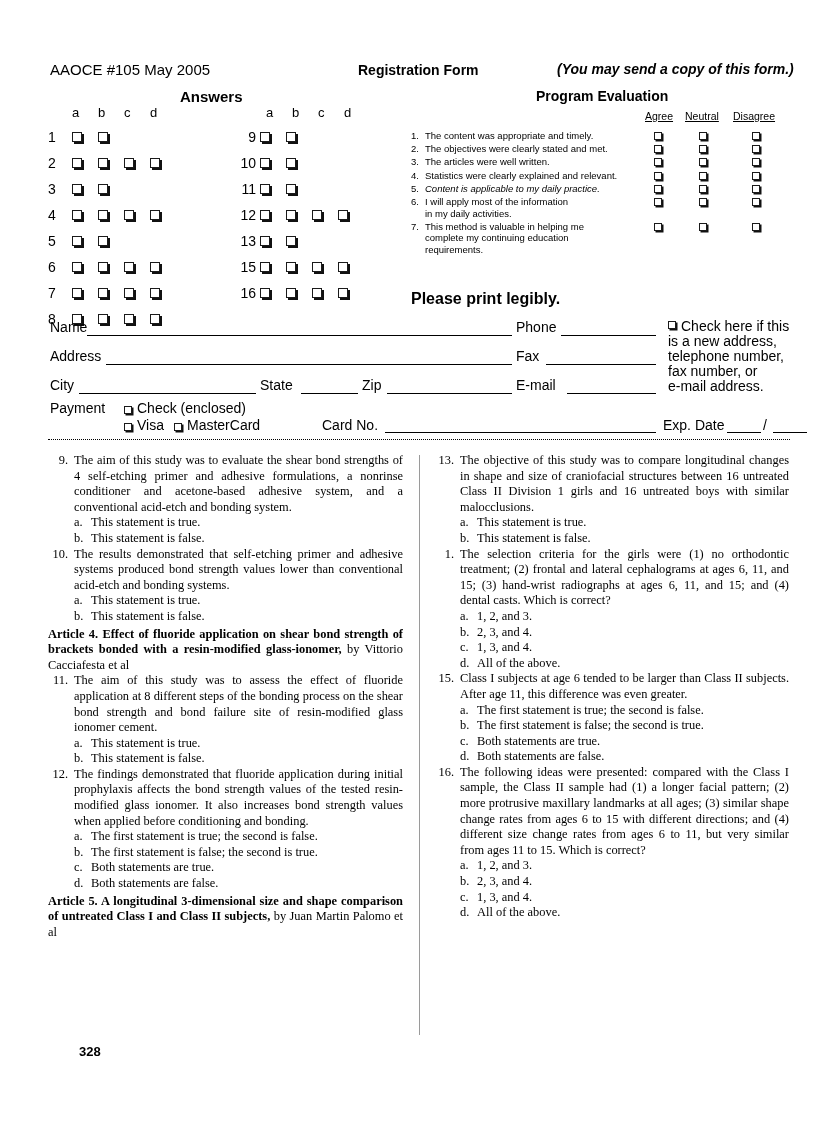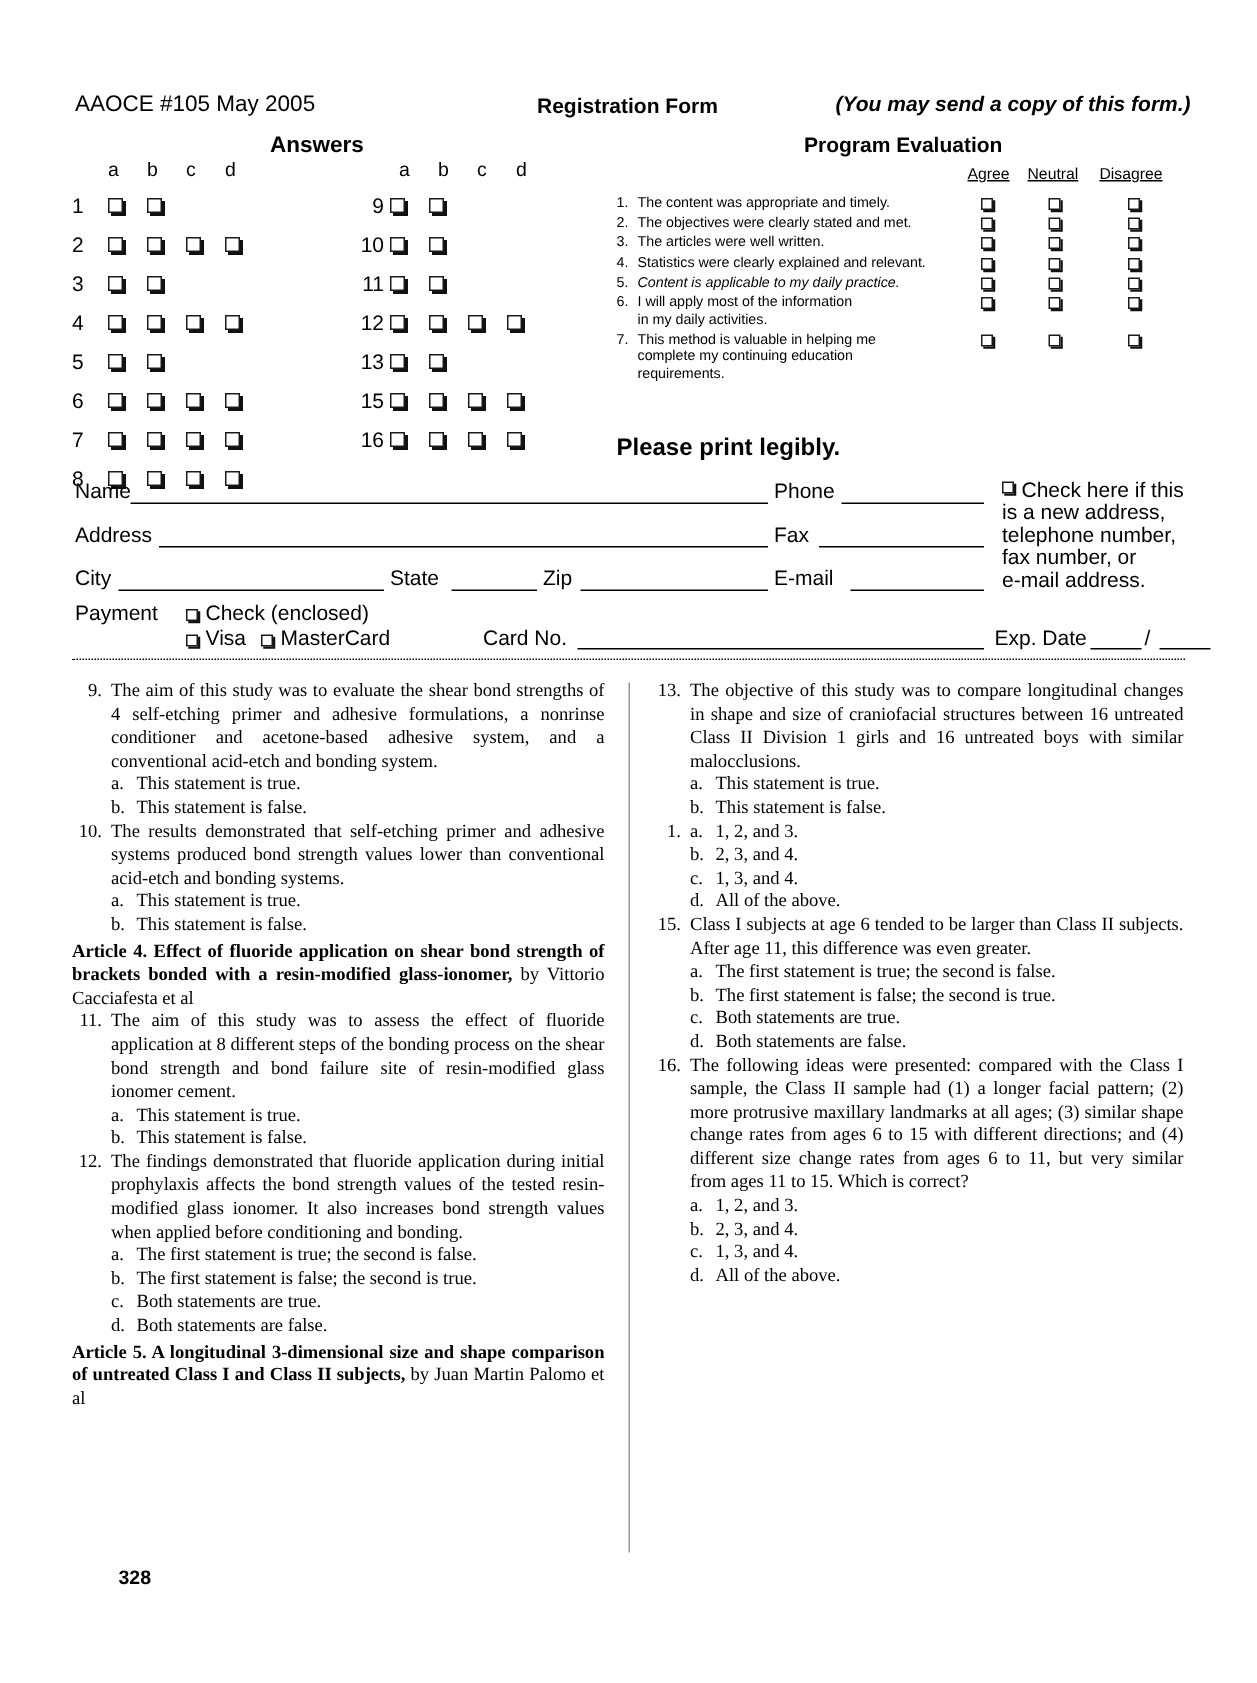--- a/index.html
+++ b/index.html
@@ -420,21 +420,21 @@
           <li class="opt"><span class="oltr">c.</span><span>Both statements are true.</span></li>
           <li class="opt"><span class="oltr">d.</span><span>Both statements are false.</span></li>
         </ul></div>
       <div class="arthead"><span>Article 5. A longitudinal 3-dimensional size and shape comparison of untreated Class I and Class II subjects,</span><span class="byline"> by Juan Martin Palomo et al</span></div>
     </div>
   <div class="qcol" id="qcol-right">
       <div class="q"><span class="qnum">13.</span><span>The objective of this study was to compare longitudinal changes in shape and size of craniofacial structures between 16 untreated Class II Division 1 girls and 16 untreated boys with similar malocclusions.</span><ul class="opts">
           <li class="opt"><span class="oltr">a.</span><span>This statement is true.</span></li>
           <li class="opt"><span class="oltr">b.</span><span>This statement is false.</span></li>
         </ul></div>
-      <div class="q"><span class="qnum">1.</span><ul class="opts">
+      <div class="q"><span class="qnum">1.</span><span>The selection criteria for the girls were (1) no orthodontic treatment; (2) frontal and lateral cephalograms at ages 6, 11, and 15; (3) hand-wrist radiographs at ages 6, 11, and 15; and (4) dental casts. Which is correct?</span><ul class="opts">
           <li class="opt"><span class="oltr">a.</span><span>1, 2, and 3.</span></li>
           <li class="opt"><span class="oltr">b.</span><span>2, 3, and 4.</span></li>
           <li class="opt"><span class="oltr">c.</span><span>1, 3, and 4.</span></li>
           <li class="opt"><span class="oltr">d.</span><span>All of the above.</span></li>
         </ul></div>
       <div class="q"><span class="qnum">15.</span><span>Class I subjects at age 6 tended to be larger than Class II subjects. After age 11, this difference was even greater.</span><ul class="opts">
           <li class="opt"><span class="oltr">a.</span><span>The first statement is true; the second is false.</span></li>
           <li class="opt"><span class="oltr">b.</span><span>The first statement is false; the second is true.</span></li>
           <li class="opt"><span class="oltr">c.</span><span>Both statements are true.</span></li>
           <li class="opt"><span class="oltr">d.</span><span>Both statements are false.</span></li>

